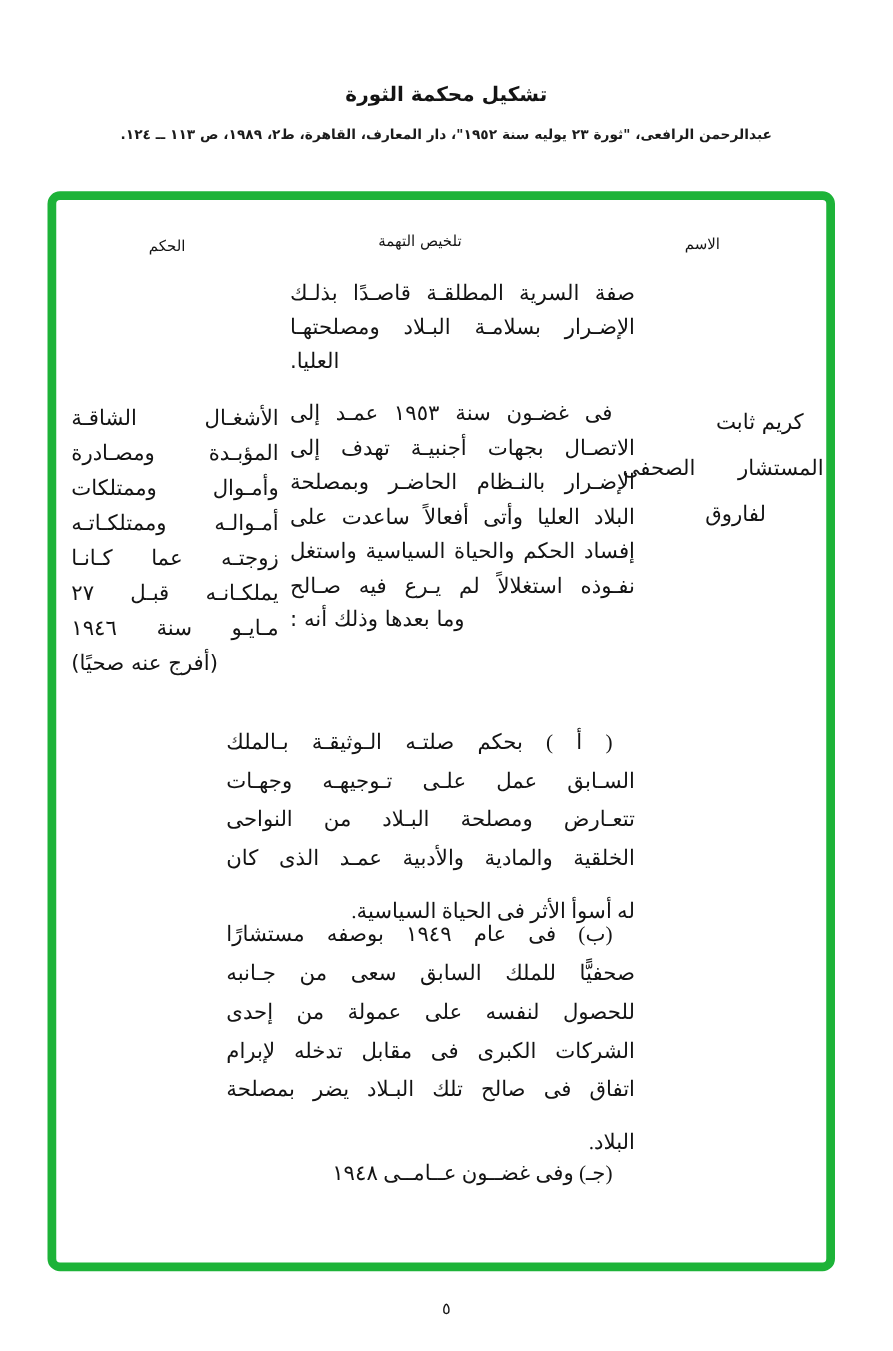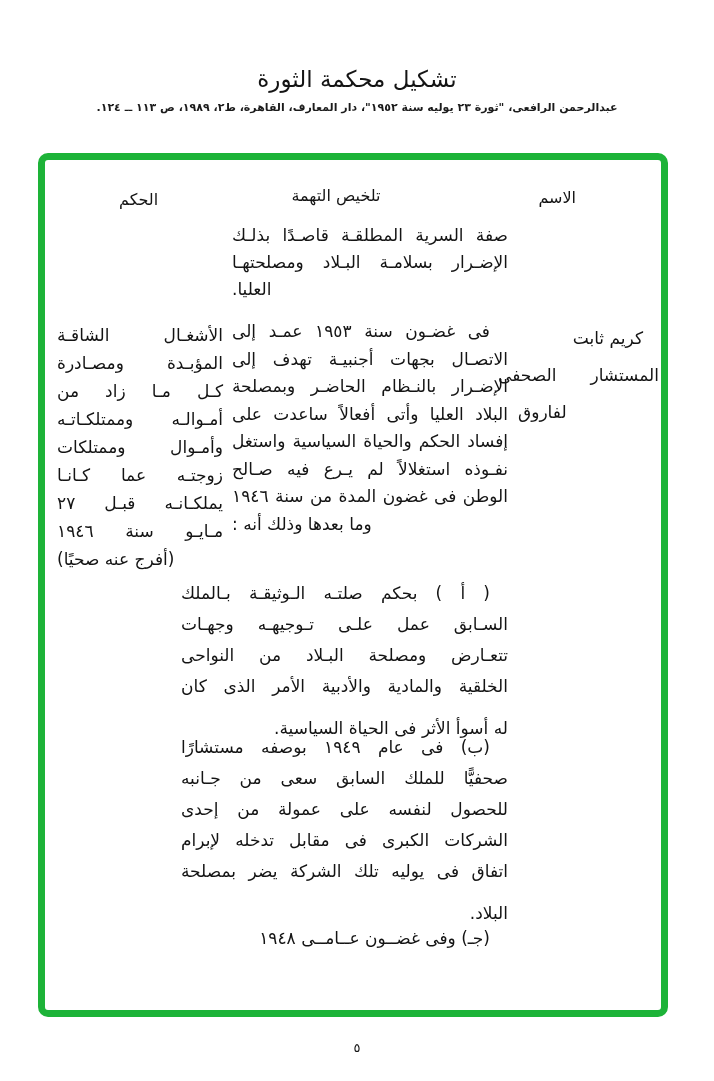--- a/index.html
+++ b/index.html
@@ -3,50 +3,50 @@
 <meta charset="utf-8">
 <style>
   html,body{margin:0;padding:0;}
   body{
     width:714px;height:1081px;position:relative;background:#ffffff;
     font-family:"DejaVu Sans",sans-serif;color:#141414;direction:rtl;
     overflow:hidden;
   }
   .title{
     position:absolute;top:66px;left:0;right:0;text-align:center;
-    font-size:23px;font-weight:normal;letter-spacing:.2px;
+    font-size:16px;font-weight:bold;letter-spacing:.2px;
   }
   .citation{
     position:absolute;top:101px;left:0;right:0;text-align:center;
     font-size:11px;font-weight:bold;color:#1b1b1b;
   }
   .greenbox{
     position:absolute;left:38px;top:153px;width:616px;height:850px;
     border:7px solid var(--accent,#1db338);border-radius:10px;background:#fff;
   }
-  .hdr{position:absolute;font-size:16px;white-space:nowrap;}
+  .hdr{position:absolute;font-size:12px;white-space:nowrap;}
   .hdr-name{top:28px;right:85px;}
   .hdr-charge{top:26px;left:241px;width:100px;text-align:center;}
   .hdr-verdict{top:30px;left:74px;}
   .block{position:absolute;font-size:17px;}
   .cont{top:62px;right:153px;width:276px;line-height:27px;}
   .col-name{top:160px;right:2px;width:161px;line-height:37px;}
   .col-charge{top:158px;right:153px;width:276px;line-height:27.5px;}
   .col-verdict{top:161px;left:12px;width:166px;line-height:28px;}
-  .sec{right:153px;width:327px;line-height:31px;}
+  .sec{right:153px;width:327px;line-height:31px;font-family:Liberation Serif, serif;}
   .sec-a{top:418px;}
   .sec-b{top:572px;}
   .sec-c{top:752px;}
   .jl{text-align:justify;text-align-last:justify;text-justify:inter-word;}
   .first{text-indent:18px;}
   .lr{text-align:right;margin-top:11px;}
   .lc{text-align:left;}
   .name-1{text-align:right;padding-right:16px;}
   .name-2{text-align:justify;text-align-last:justify;}
-  .name-3{text-align:left;padding-left:20px;}
+  .name-3{text-align:center;padding-left:20px;}
   .pageno{
     position:absolute;top:1040px;left:0;right:0;text-align:center;
     font-size:13px;
   }
 </style>
 </head>
 <body>
 
 <div class="title">تشكيل محكمة الثورة</div>
 <div class="citation">عبدالرحمن الرافعى، "ثورة ٢٣ يوليه سنة ١٩٥٢"، دار المعارف، القاهرة، ط٢، ١٩٨٩، ص ١١٣ ــ ١٢٤.</div>
@@ -69,50 +69,48 @@
     <div class="name-3">لفاروق</div>
   </div>
 
   <div class="block col-charge">
     <div class="jl first">فى غضـون سنة ١٩٥٣ عمـد إلى</div>
     <div class="jl">الاتصـال بجهات أجنبيـة تهدف إلى</div>
     <div class="jl">الإضـرار بالنـظام الحاضـر وبمصلحة</div>
     <div class="jl">البلاد العليا وأتى أفعالاً ساعدت على</div>
     <div class="jl">إفساد الحكم والحياة السياسية واستغل</div>
     <div class="jl">نفـوذه استغلالاً لم يـرع فيه صـالح</div>
-    <div class="jl">الوطن فى غضون المدة من سنة ١٩٤٦</div>
     <div class="lc">وما بعدها وذلك أنه :</div>
   </div>
 
   <div class="block col-verdict">
     <div class="jl">الأشغـال الشاقـة</div>
     <div class="jl">المؤبـدة ومصـادرة</div>
-    <div class="jl">كـل مـا زاد من</div>
+    <div class="jl">وأمـوال وممتلكات</div>
     <div class="jl">أمـوالـه وممتلكـاتـه</div>
-    <div class="jl">وأمـوال وممتلكات</div>
     <div class="jl">زوجتـه عما كـانـا</div>
     <div class="jl">يملكـانـه قبـل ٢٧</div>
     <div class="jl">مـايـو سنة ١٩٤٦</div>
     <div class="lc">(أفرج عنه صحيًا)</div>
   </div>
 
   <div class="block sec sec-a">
     <div class="jl first">( أ ) بحكم صلتـه الـوثيقـة بـالملك</div>
     <div class="jl">السـابق عمل علـى تـوجيهـه وجهـات</div>
     <div class="jl">تتعـارض ومصلحة البـلاد من النواحى</div>
-    <div class="jl">الخلقية والمادية والأدبية الأمر الذى كان</div>
+    <div class="jl">الخلقية والمادية والأدبية عمـد الذى كان</div>
     <div class="lr">له أسوأ الأثر فى الحياة السياسية.</div>
   </div>
 
   <div class="block sec sec-b">
     <div class="jl first">(ب) فى عام ١٩٤٩ بوصفه مستشارًا</div>
     <div class="jl">صحفيًّا للملك السابق سعى من جـانبه</div>
     <div class="jl">للحصول لنفسه على عمولة من إحدى</div>
     <div class="jl">الشركات الكبرى فى مقابل تدخله لإبرام</div>
-    <div class="jl">اتفاق فى يوليه تلك الشركة يضر بمصلحة</div>
+    <div class="jl">اتفاق فى صالح تلك البـلاد يضر بمصلحة</div>
     <div class="lr">البلاد.</div>
   </div>
 
   <div class="block sec sec-c">
     <div class="first lr">(جـ) وفى غضــون عــامــى ١٩٤٨</div>
   </div>
 
 </div>
 
 <div class="pageno">٥</div>

